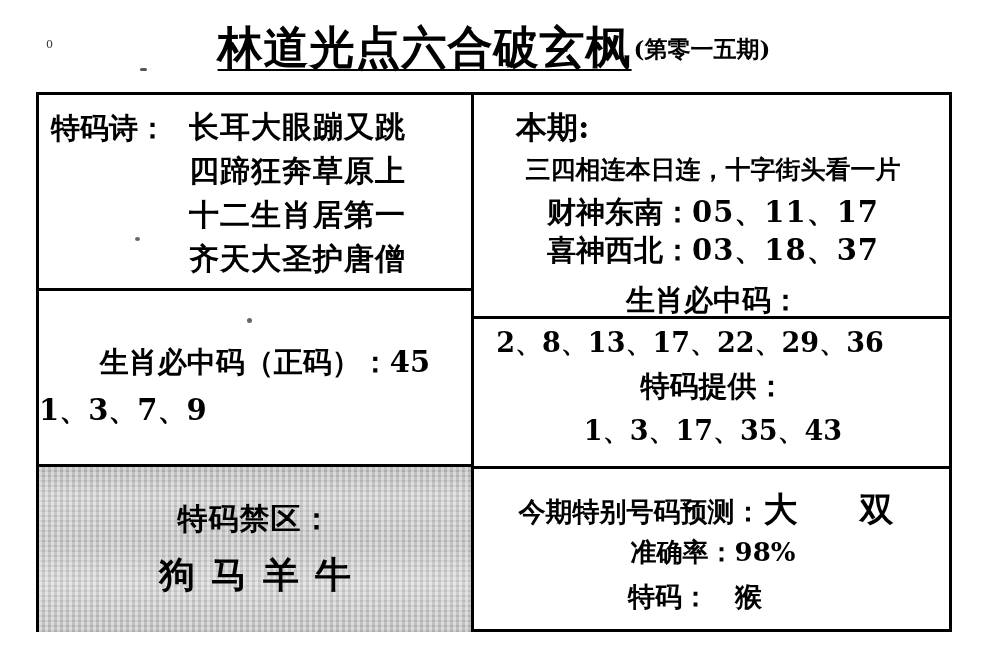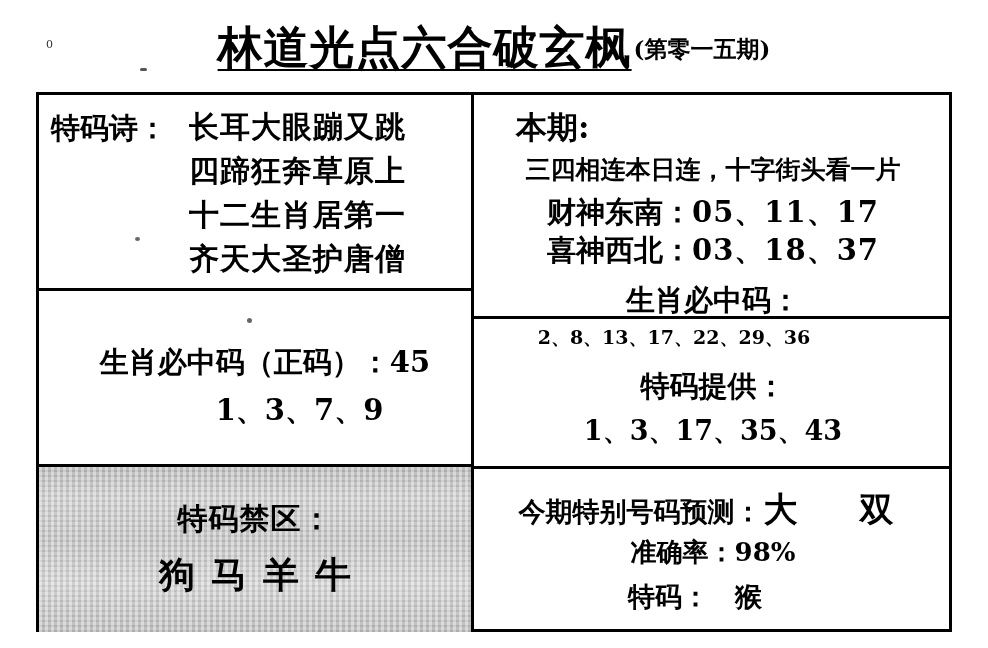--- a/index.html
+++ b/index.html
@@ -181,21 +181,21 @@
     font-size: 29px;
     font-weight: bold;
     white-space: nowrap;
     margin-left: 10px;
   }
   .zodiac-line2 {
     position: absolute;
     left: 0;
     top: 100px;
     width: 521px;
-    text-align: center;
+    text-align: left;
     font-size: 29px;
     font-weight: bold;
     white-space: nowrap;
   }
 
   .forbidden-title {
     position: absolute;
     left: 0;
     top: 32px;
     width: 432px;
@@ -250,25 +250,25 @@
     position: absolute;
     left: 0;
     top: 10px;
     width: 478px;
     text-align: center;
     font-size: 29px;
     font-weight: bold;
   }
   .codes-values {
     position: absolute;
-    left: 0;
+    left: 16px;
     top: 54px;
     width: 400px;
     text-align: center;
-    font-size: 19px;
+    font-size: 27px;
     font-weight: bold;
     white-space: nowrap;
   }
   .special-title {
     position: absolute;
     left: 0;
     top: 96px;
     width: 478px;
     text-align: center;
     font-size: 29px;

